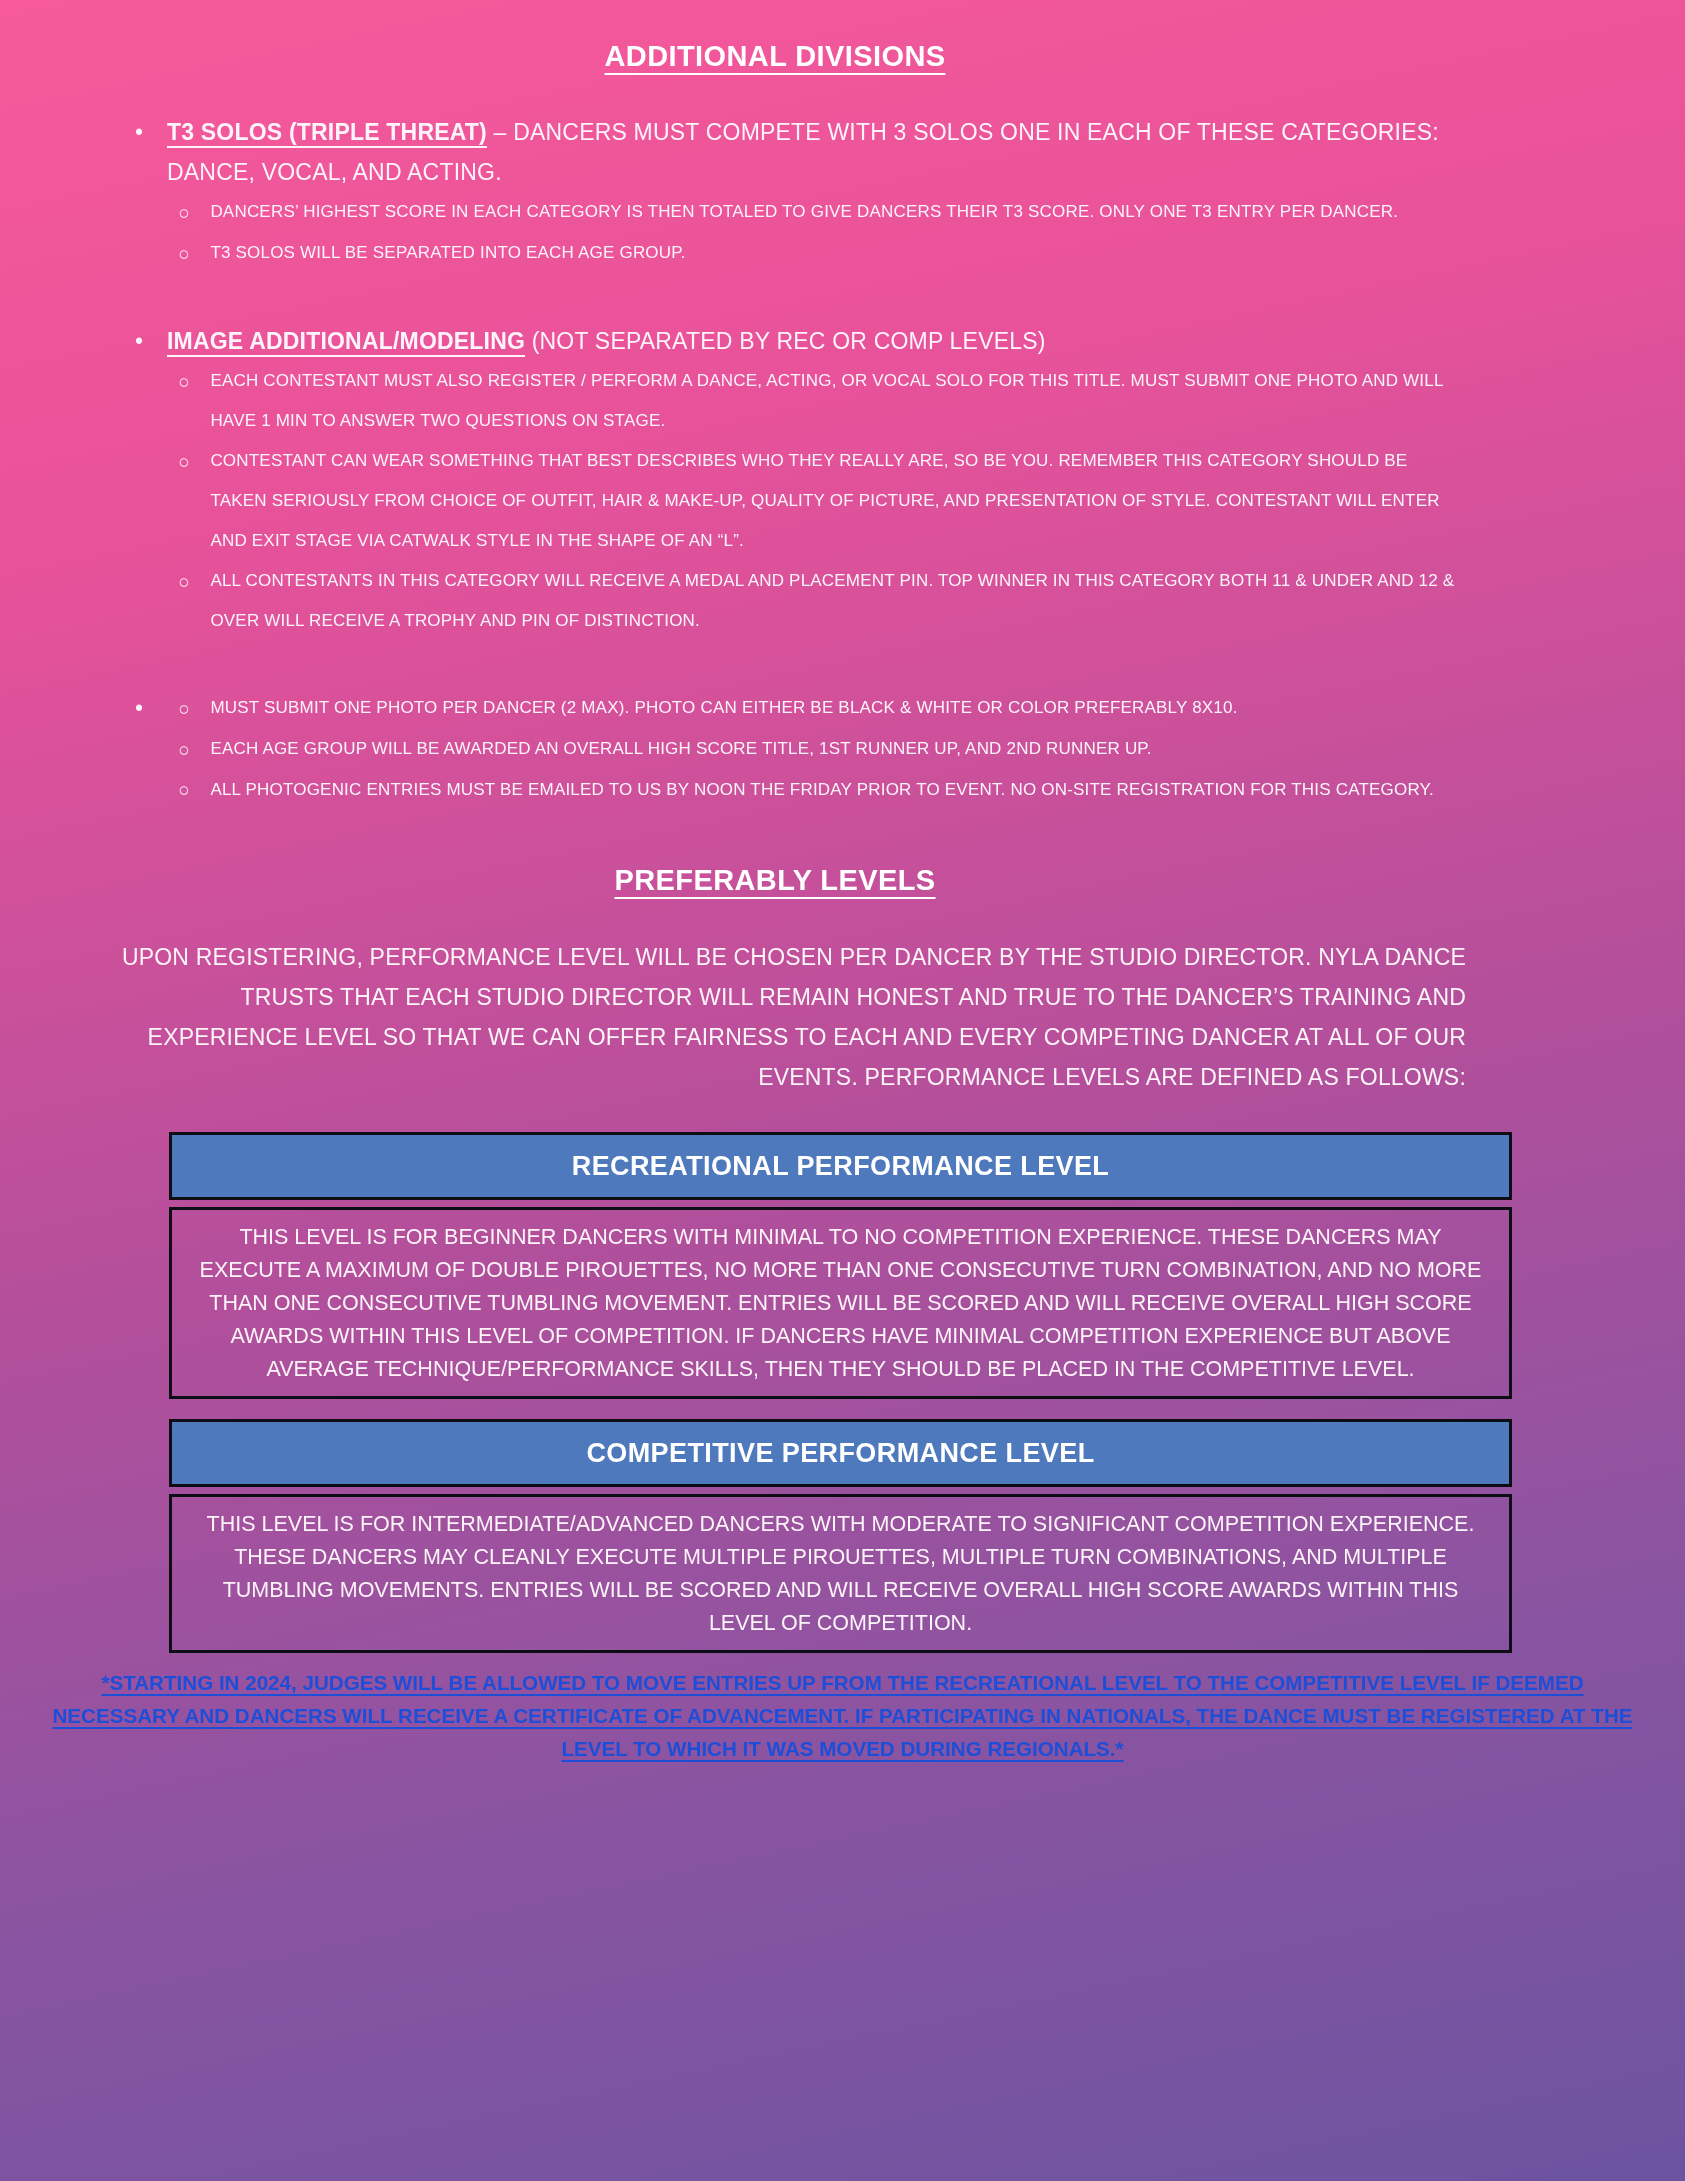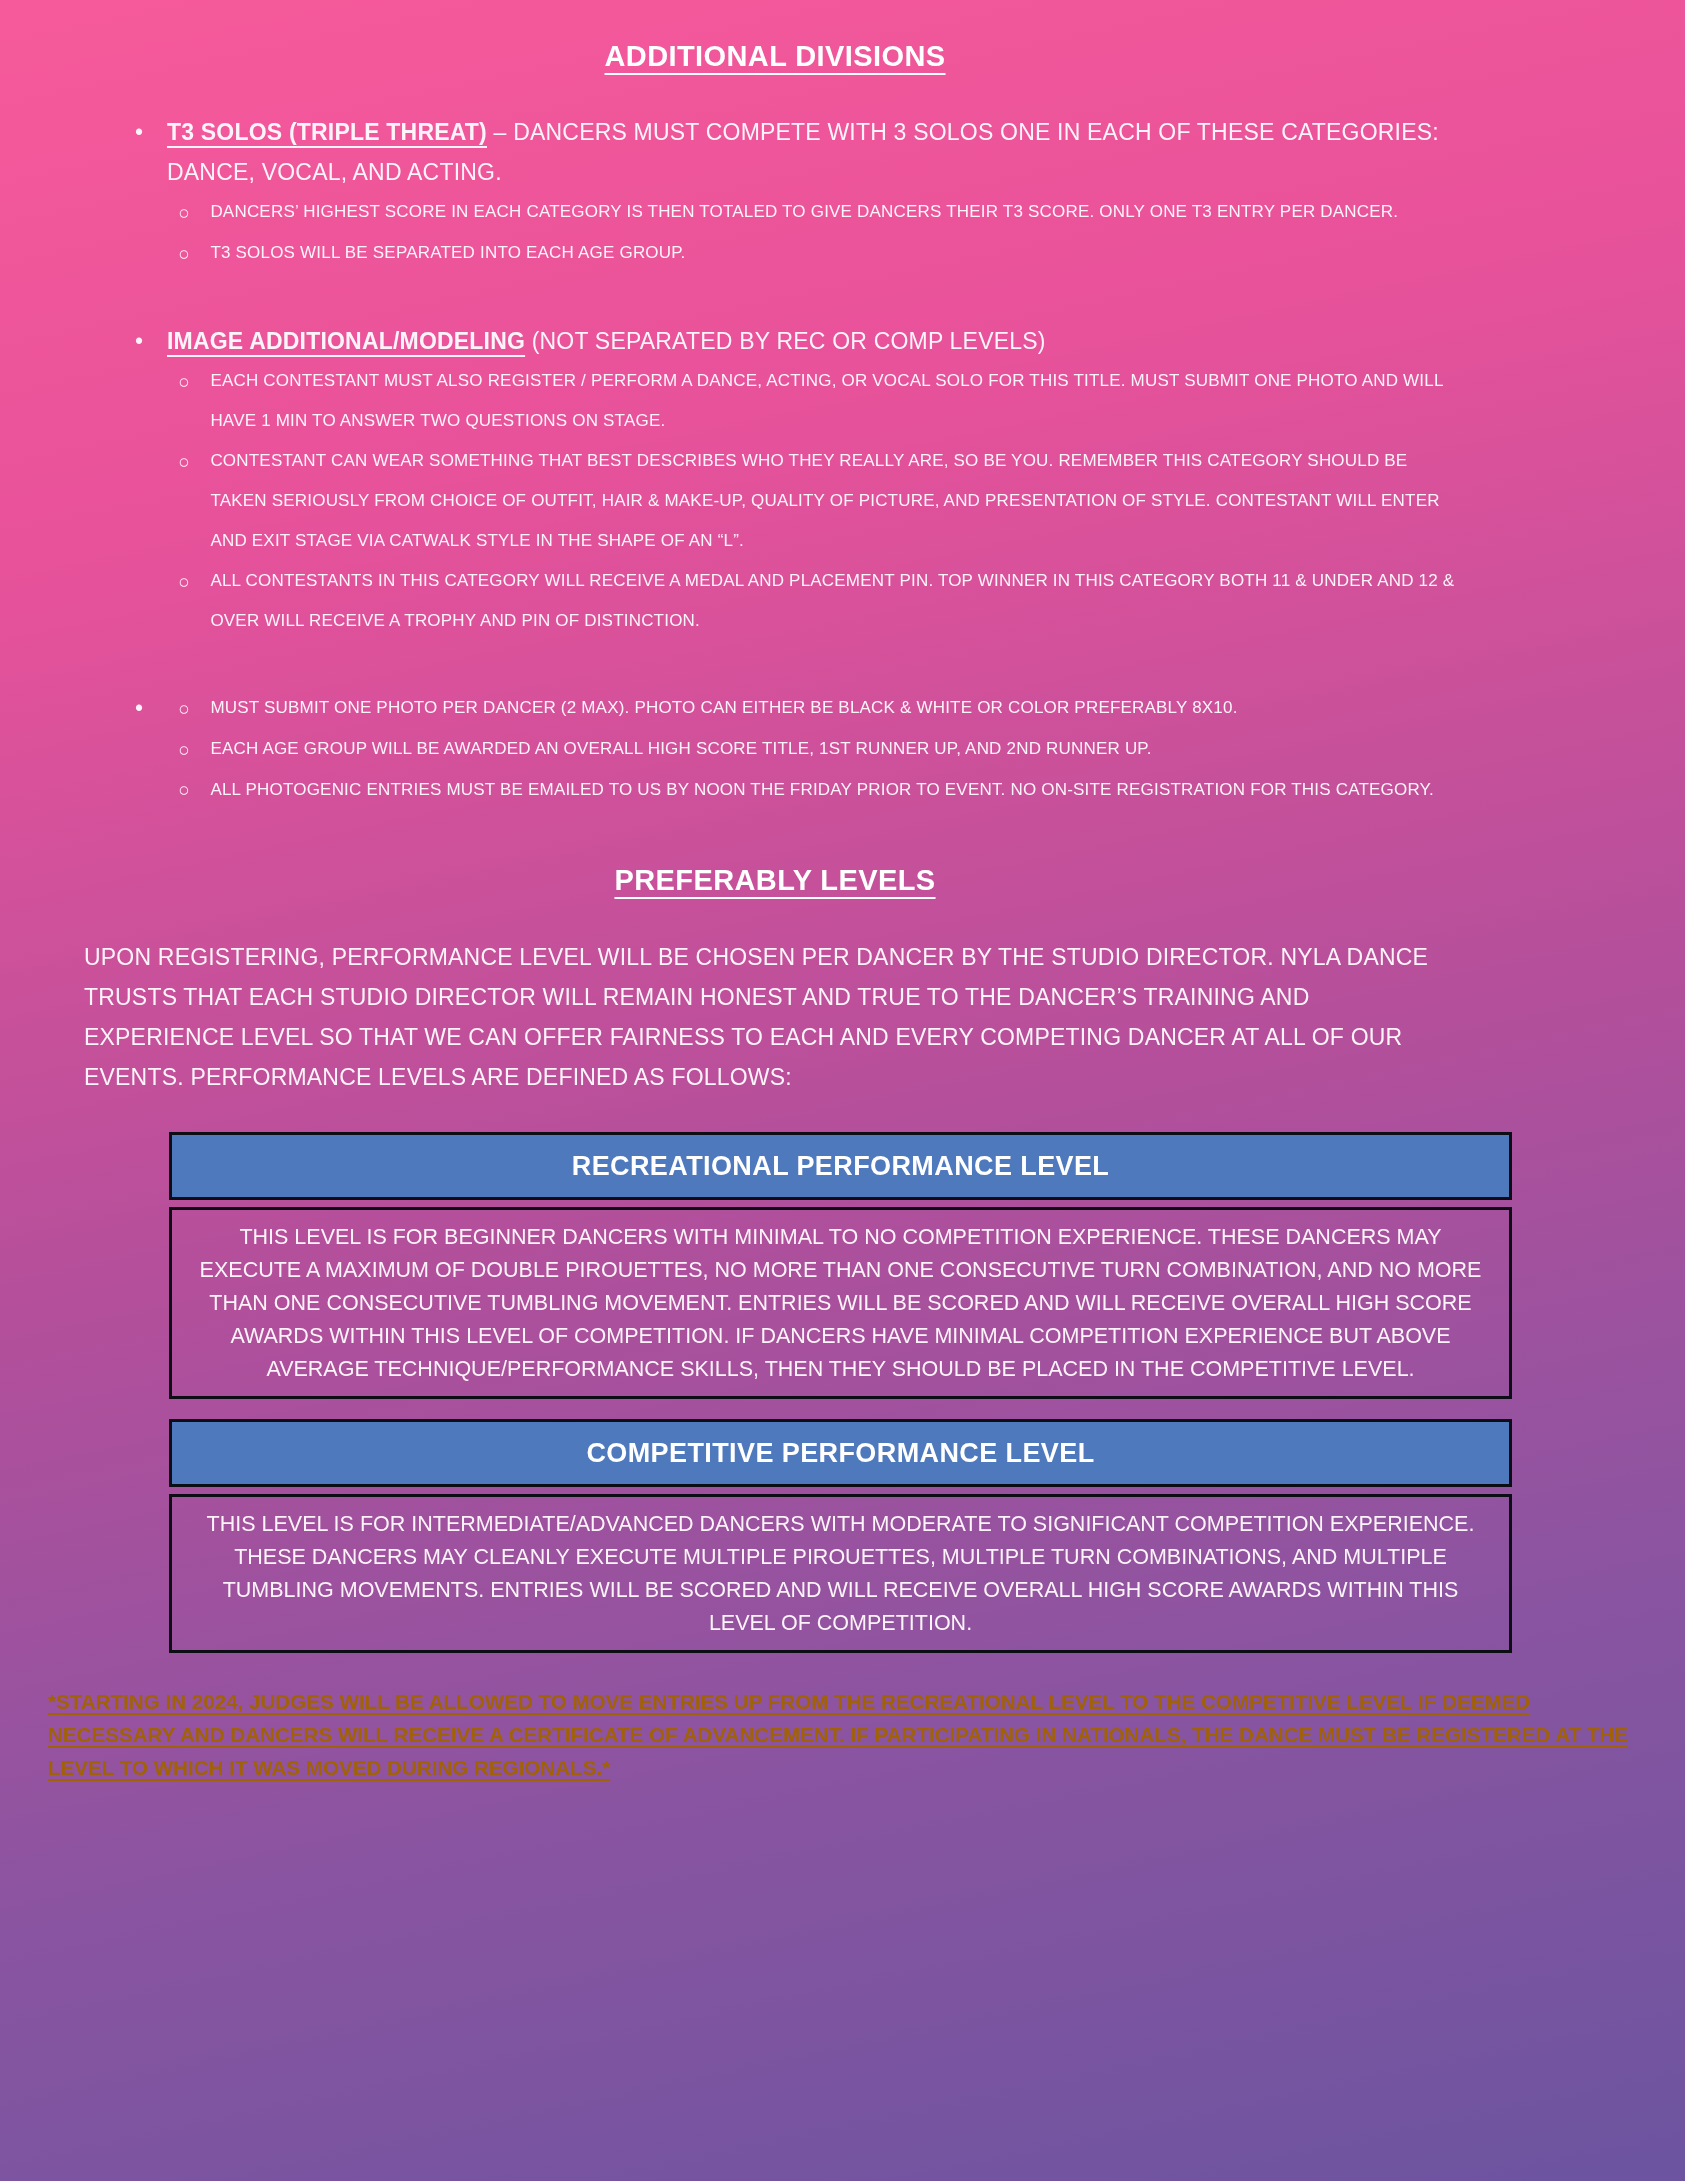--- a/index.html
+++ b/index.html
@@ -31,40 +31,40 @@
   .lead-title { font-weight:bold; text-decoration:underline; text-underline-offset:6.1px; text-decoration-thickness:2.2px; }
 
   .li-sub { display:flex; }
   .li-sub > .marker {
     flex:0 0 32px; margin-left:11.4px; font-size:18.4px; line-height:40px; padding-top:0.9px;
   }
   .li-sub > .sub-text { flex:1; font-size:17px; line-height:40px; }
 
   h2.doc-heading { margin-top:54px; margin-bottom:40px; }
 
-  .intro { font-size:23px; line-height:40px; letter-spacing:0.2px; margin:0 0 35px 0; }
+  .intro { font-size:23px; line-height:40px; letter-spacing:0.2px; margin:0 0 35px 0;text-align:right; }
 
   .levels { width:1343px; margin:0 auto 0 169px; }
   .level-header {
     background:#4e79bd; border:3.5px solid #0d0d16; box-sizing:border-box;
     height:68px; display:flex; align-items:center; justify-content:center;
     font-size:27px; font-weight:bold; color:#ffffff; letter-spacing:0.4px;
     margin-bottom:7px;
   }
   .level-body {
     border:3.5px solid #0d0d16; box-sizing:border-box;
     padding:10.5px 24.6px; text-align:center;
     font-size:21.5px; line-height:33px; color:#fdf4f9;
   }
   .level-gap { height:20px; }
 
   .footnote {
-    margin-top:32px; padding:0 48px; text-align:left;
+    margin-top:13px; padding:0 48px; text-align:center;
     font-size:20.6px; line-height:33px; font-weight:bold;
-    color:#a16207; text-decoration:underline; text-underline-offset:4.4px; text-decoration-thickness:1.8px;
+    color:#1d4ed8; text-decoration:underline; text-underline-offset:4.4px; text-decoration-thickness:1.8px;
   }
 </style>
 </head>
 <body>
 
 <main>
   <div class="content">
 
     <h1 class="doc-heading"><span class="u">ADDITIONAL DIVISIONS</span></h1>
 

